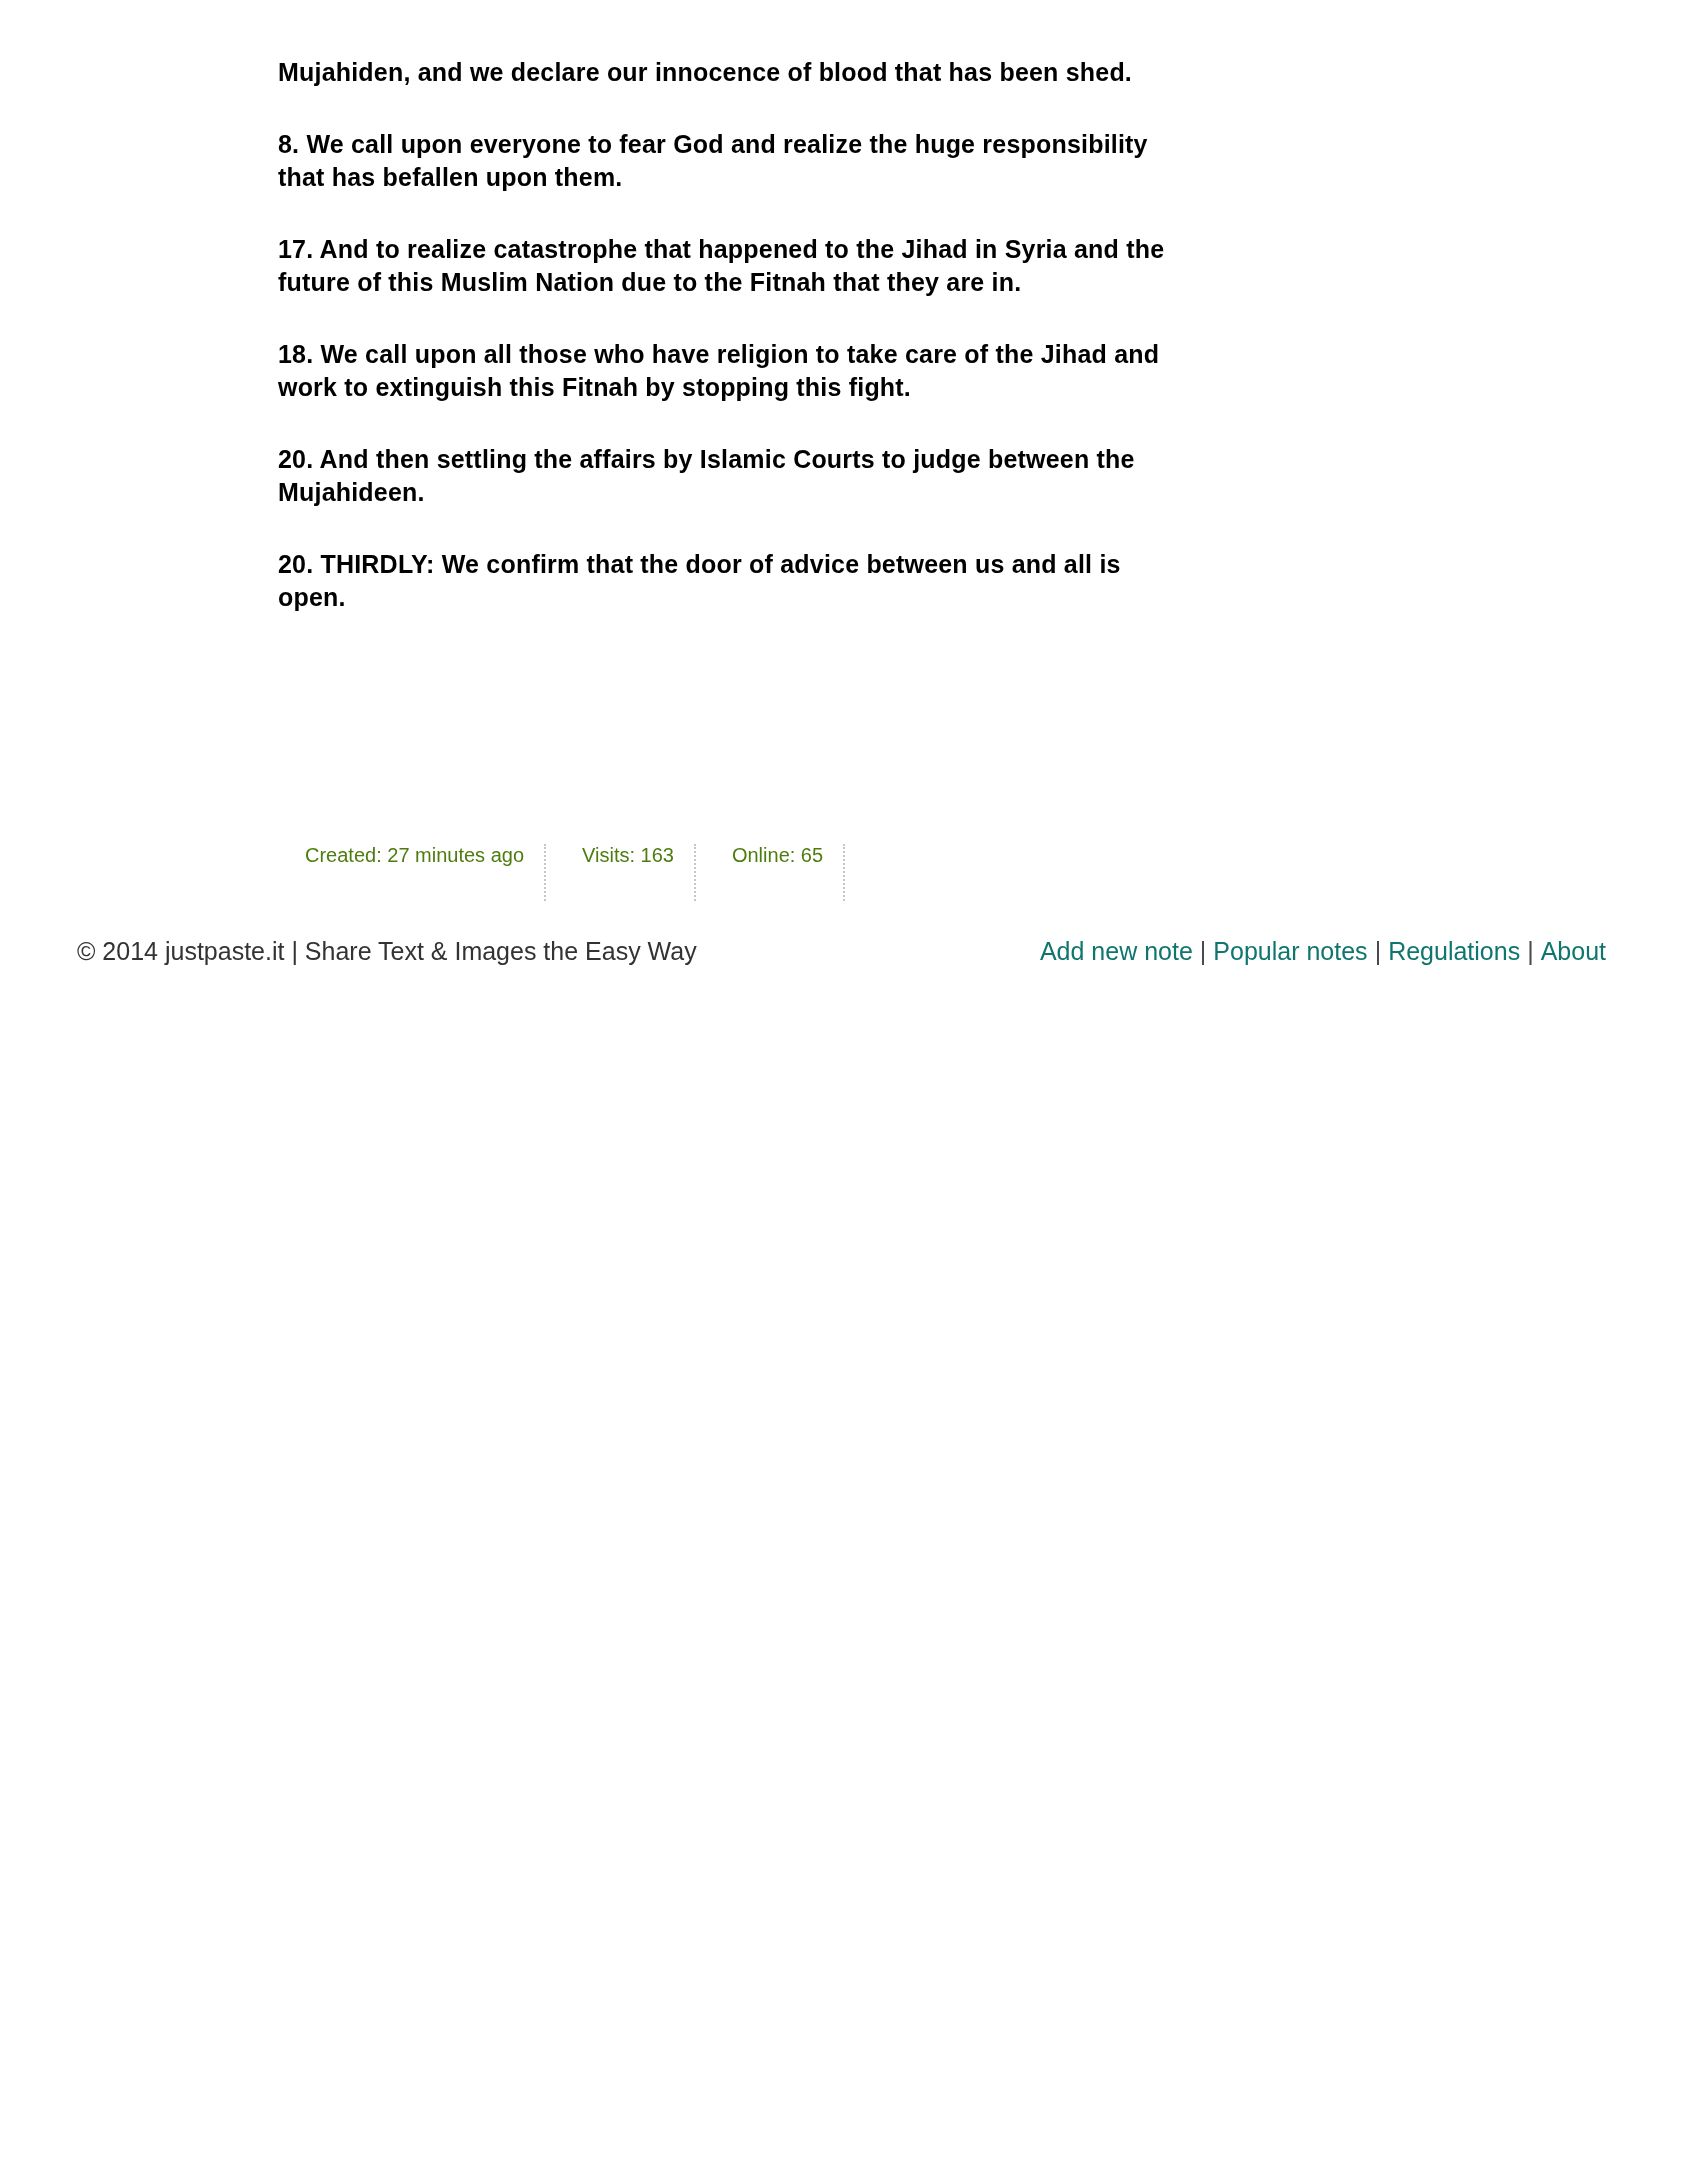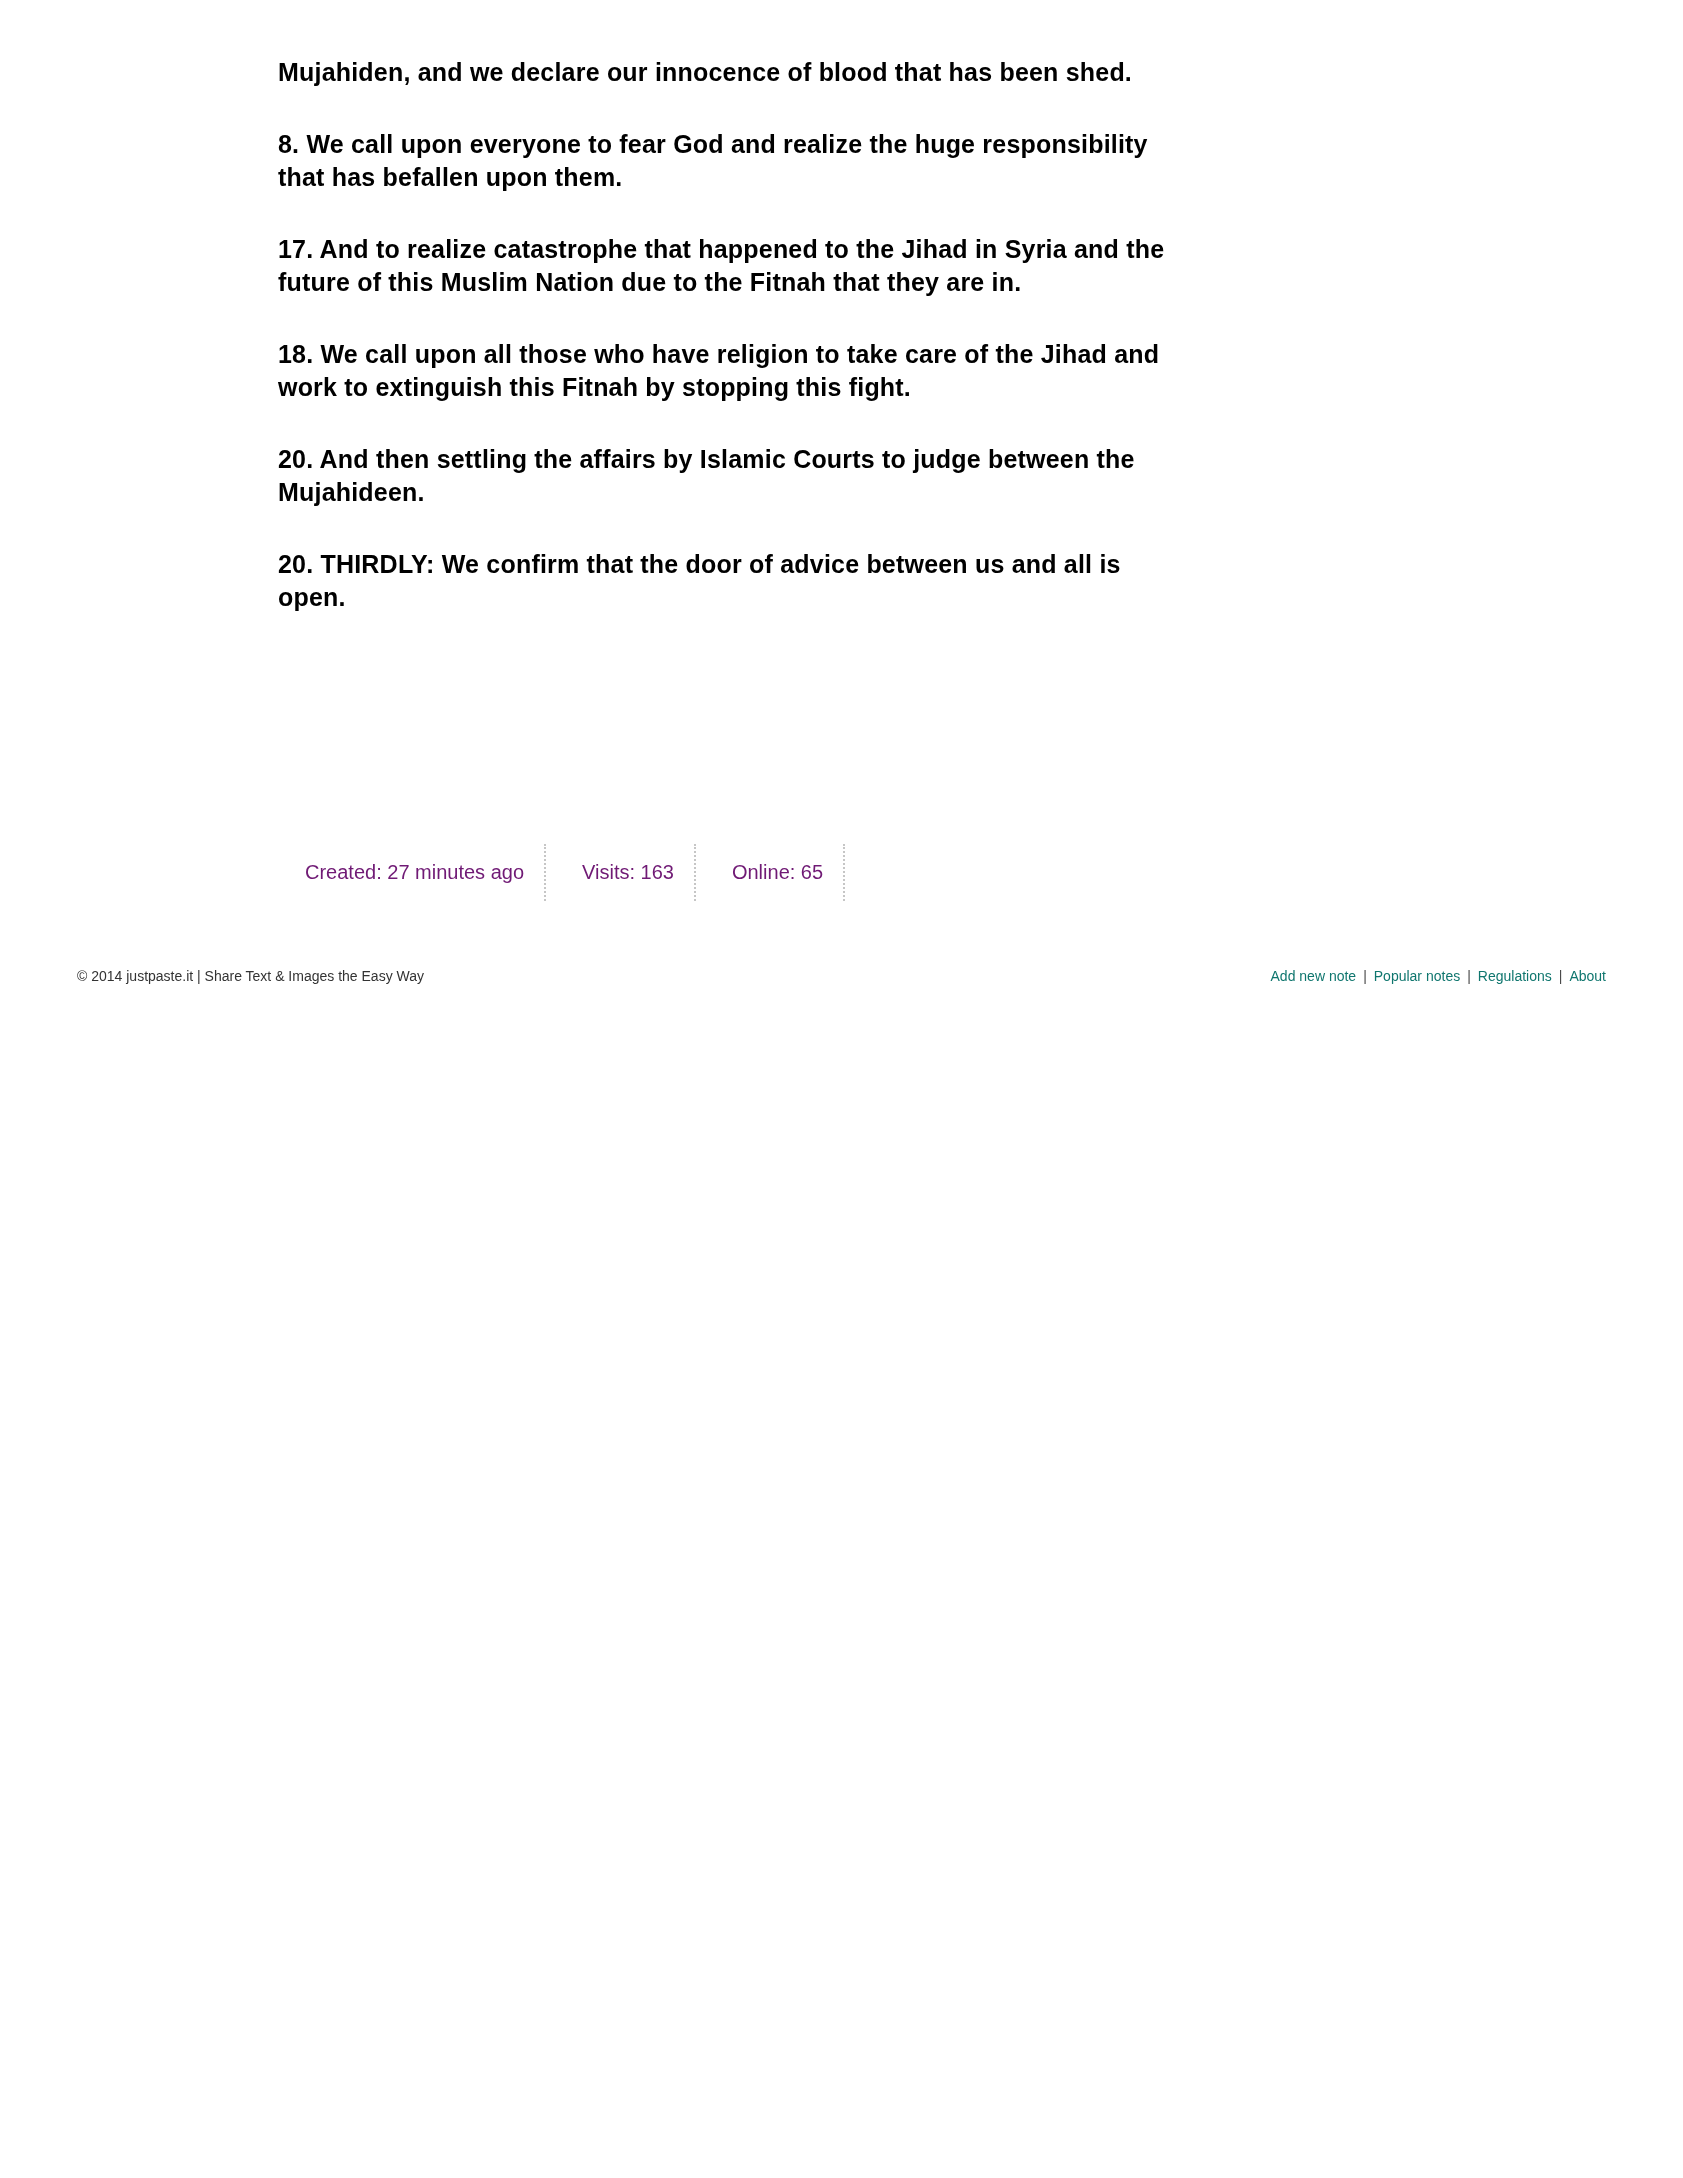--- a/index.html
+++ b/index.html
@@ -34,41 +34,41 @@
     position: absolute;
     left: 269px;
     top: 844px;
     display: flex;
     list-style: none;
     margin: 0;
     padding: 0;
   }
   .stats li {
     display: flex;
-    align-items: center;
+    align-items: flex-start;
     height: 57px;
     padding: 0 20px 0 36px;
     border-right: 2px dotted #c6c6c6;
     font-size: 20px;
-    color: #701a75;
+    color: #4d7c0f;
     white-space: nowrap;
   }
 
   
   .footer {
     position: absolute;
     left: 0;
-    top: 962px;
+    top: 937px;
     width: 1683px;
     box-sizing: border-box;
     padding: 0 77px 0 77px;
     display: flex;
     justify-content: space-between;
     align-items: baseline;
-    font-size: 14px;
+    font-size: 25px;
     line-height: 28px;
   }
   .copyright { color: #333333; white-space: nowrap; }
   .footer-links { white-space: nowrap; }
   .footer-links a {
     color: #0f766e;
     cursor: pointer;
   }
   .footer-links .sep {
     color: #4a4a4a;

